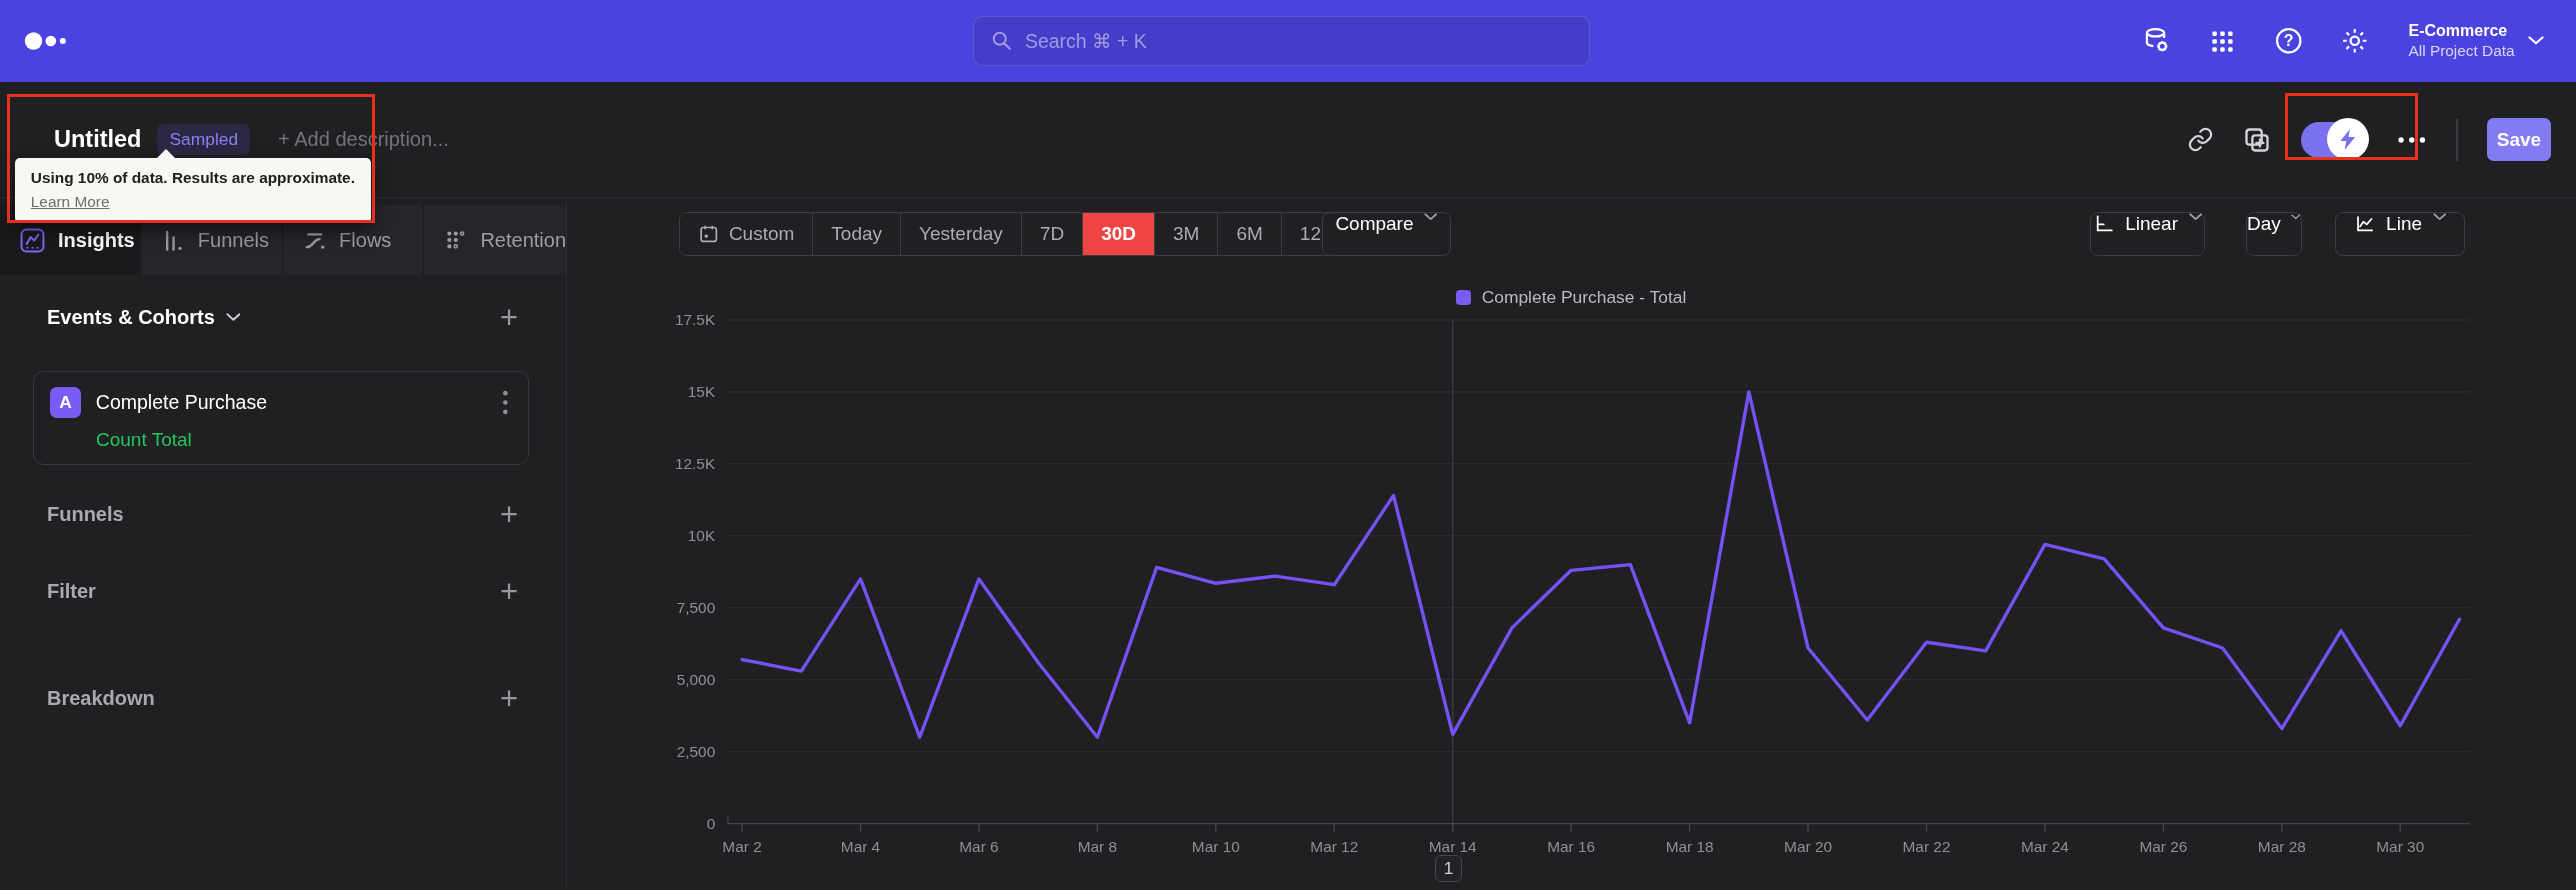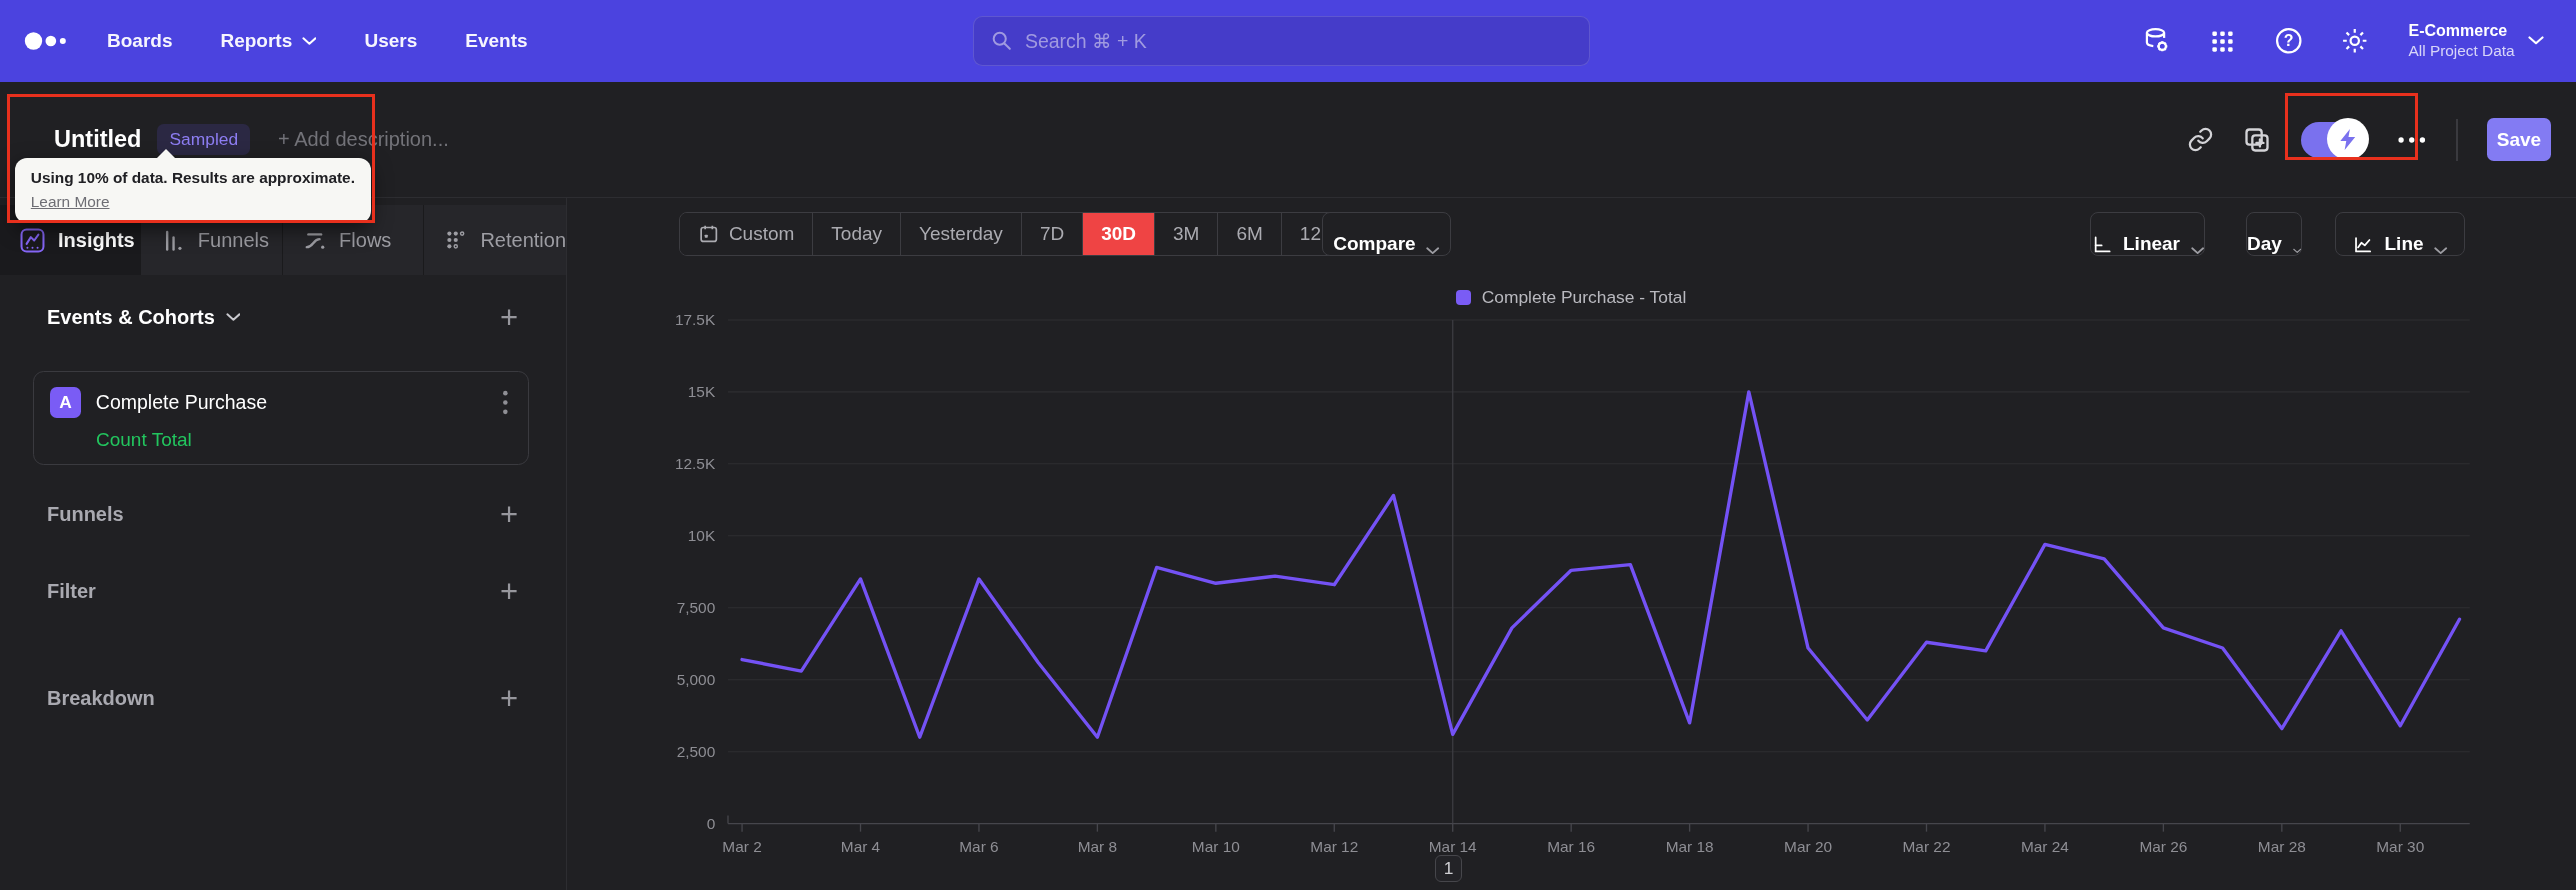--- a/index.html
+++ b/index.html
@@ -38,21 +38,21 @@
     background:#fff; display:flex; align-items:center; justify-content:center; }
   .vdivider { width:1.3px; height:42px; background:#3a3a3f; }
   .save-btn { width:64px; height:43px; background:#837bf3; color:#fff; border:none; border-radius:6.7px;
     font-size:19px; font-weight:600; font-family:inherit; cursor:pointer; }
 
   
   .red-box { position:absolute; border:3.4px solid #e8301d; z-index:30; pointer-events:none; }
   .red-box-title { left:6.7px; top:94px; width:368px; height:129px; }
   .red-box-toggle { left:2285px; top:93px; width:133px; height:67px; }
   .tooltip { position:absolute; left:14.8px; top:158px; z-index:20; background:#f7f7f4;
-    border-radius:12px; padding:10.7px 16px 12px 16px; box-shadow:0 6.7px 20px rgba(0,0,0,.55);
+    border-radius:5px; padding:10.7px 16px 12px 16px; box-shadow:0 6.7px 20px rgba(0,0,0,.55);
     white-space:nowrap; }
   .tooltip::before { content:""; position:absolute; top:-8.7px; left:142px;
     border-left:9.4px solid transparent; border-right:9.4px solid transparent;
     border-bottom:9.4px solid #f7f7f4; }
   .tooltip-text { font-size:15.4px; font-weight:700; color:#202024; }
   .tooltip-link { display:inline-block; margin-top:6.7px; font-size:15.4px; color:#6e6e74;
     text-decoration:underline; cursor:pointer; }
 
   
   .sidebar { position:absolute; left:0; top:198px; width:566px; bottom:0; background:#202023; }
@@ -78,22 +78,22 @@
   .kebab { margin-left:auto; cursor:pointer; color:#8f8f95; }
 
   
   .range-group { position:absolute; left:679px; top:212px; height:44px; display:flex;
     border:1.3px solid #3c3c41; border-radius:8px; overflow:hidden; }
   .seg { display:flex; align-items:center; gap:9.4px; padding:0 18px; font-size:19px; color:#ababb1;
     border-right:1.3px solid #3c3c41; cursor:pointer; background:#202023; }
   .seg:last-child { border-right:none; }
   .seg.active { background:#ef4444; color:#fff; font-weight:700; }
   .tool-btn { position:absolute; top:212px; height:44px; border:1.3px solid #3c3c41; border-radius:8px;
-    background:#202023; display:flex; align-items:flex-end; justify-content:center; gap:10.7px;
-    font-size:19px; font-weight:700; color:#fff; cursor:pointer; }
+    background:#202023; display:flex; align-items:flex-start; justify-content:center; gap:10.7px;
+    font-size:19px; font-weight:400; color:#fff; cursor:pointer; }
   .chev { color:#9d9da3; }
 
   
   .legend { position:absolute; left:566px; right:0; top:287px; display:flex; align-items:center;
     justify-content:center; gap:10.7px; cursor:pointer; }
   .legend .swatch { width:15.4px; height:15.4px; border-radius:4px; background:#7a5cf5; }
   .legend .ltext { font-size:17.4px; color:#b9b9bf; }
   #chart-svg { position:absolute; left:0; top:0; width:2576px; height:890px; pointer-events:none;
     font-family:"Liberation Sans", sans-serif; }
   .annotation-badge { position:absolute; left:1435px; top:855px; width:27px; height:27px;
@@ -103,37 +103,20 @@
 </head>
 <body>
 
 <div class="topnav">
   <div class="logo">
     <svg width="43" height="20" viewBox="0 0 64 30">
       <circle cx="14" cy="15" r="13" fill="#fff"></circle>
       <circle cx="40" cy="15" r="8" fill="#fff"></circle>
       <circle cx="58" cy="15" r="4.5" fill="#fff"></circle>
     </svg>
-  </div>
-  <div class="nav-items">
-    <span class="nav-item">
-        <span>Boards</span>
-      </span>
-    <span class="nav-item">
-      <span>Reports</span>
-      <svg width="14.8" height="8.7" viewBox="0 0 22 13">
-          <polyline points="2,2 11,10 20,2" fill="none" stroke="#fff" stroke-width="3" stroke-linecap="round" stroke-linejoin="round"></polyline>
-        </svg>
-    </span>
-    <span class="nav-item">
-        <span>Users</span>
-      </span>
-    <span class="nav-item">
-        <span>Events</span>
-      </span>
   </div>
   <div class="searchbar">
     <svg width="21.5" height="21.5" viewBox="0 0 32 32">
         <circle cx="13" cy="13" r="9" fill="none" stroke="#a09ae0" stroke-width="3"></circle>
         <line x1="20" y1="20" x2="28" y2="28" stroke="#a09ae0" stroke-width="3" stroke-linecap="round"></line>
       </svg>
     <span>Search  ⌘ + K</span>
   </div>
   <div class="nav-right">
     <span class="nav-icon-btn">

